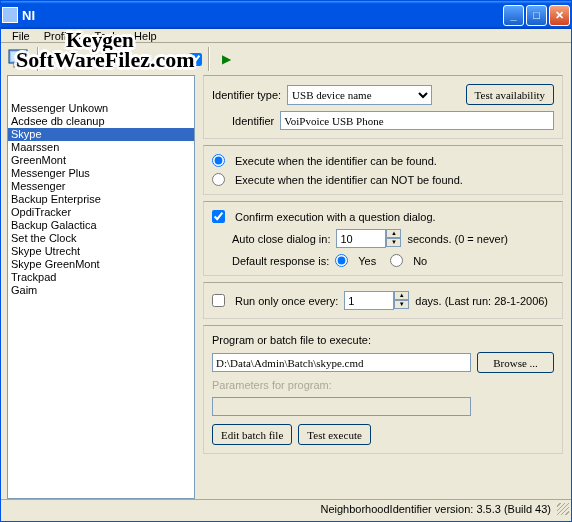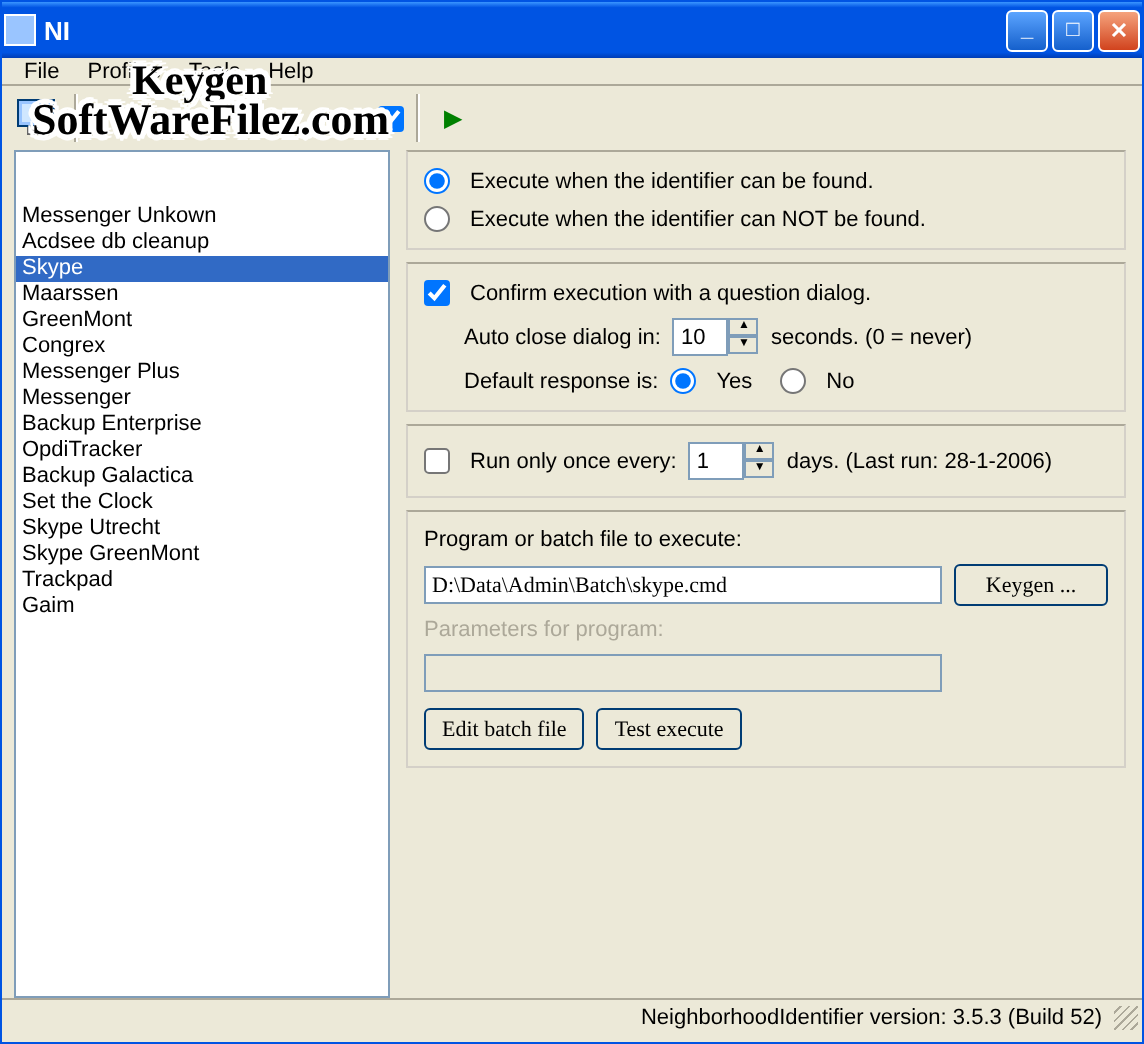--- a/index.html
+++ b/index.html
@@ -30,21 +30,21 @@
 .main { flex: 1; padding: 0 8px 0 4px; display: flex; flex-direction: column; gap: 6px; }
 .group { border: 1px solid #d4d0c8; border-top-color: #aca899; padding: 8px; background: #ece9d8; }
 .row { display: flex; align-items: center; gap: 6px; margin-bottom: 6px; }
 .row:last-child { margin-bottom: 0; }
 .lbl { white-space: nowrap; }
 .select { font-family: Tahoma; font-size: 11px; border: 1px solid #7f9db9; background: #fff; height: 20px; }
 .input { font-family: Tahoma; font-size: 11px; border: 1px solid #7f9db9; background: #fff; height: 19px; padding: 0 3px; }
 .input.disabled { background: #ece9d8; color: #aca899; }
 .btn { font-family: Tahoma; font-size: 11px; background: #ece9d8; border: 1px solid #003c74; border-radius: 3px; padding: 2px 8px; cursor: pointer; height: 21px; }
 .spinner { display: flex; }
-.spinner input { width: 28px; text-align: left; border: 1px solid #7f9db9; font-size: 11px; height: 19px; padding: 0 3px; }
+.spinner input { width: 50px; text-align: left; border: 1px solid #7f9db9; font-size: 11px; height: 19px; padding: 0 3px; }
 .spinner-btns { display: flex; flex-direction: column; }
 .spinner-btn { width: 15px; height: 9px; font-size: 6px; line-height: 6px; text-align: center; background: #ece9d8; border: 1px solid #7f9db9; cursor: pointer; }
 .radio, .check { margin-right: 4px; }
 .statusbar { height: 18px; border-top: 1px solid #aca899; background: #ece9d8; display: flex; align-items: center; justify-content: flex-end; padding: 0 20px 0 6px; position: relative; }
 .resize-grip { position: absolute; right: 2px; bottom: 2px; width: 12px; height: 12px; background: repeating-linear-gradient(135deg, transparent, transparent 2px, #aca899 2px, #aca899 3px); }
 .disabled-text { color: #aca899; }
 </style>
 </head>
 <body>
 
@@ -90,36 +90,48 @@
   <div class="content">
 
     <div class="sidebar">
       <div style="height:26px"></div>
       <div id="sidebar-items">
           <div class="sidebar-item">Messenger Unkown</div>
           <div class="sidebar-item">Acdsee db cleanup</div>
           <div class="sidebar-item selected">Skype</div>
           <div class="sidebar-item">Maarssen</div>
           <div class="sidebar-item">GreenMont</div>
-          <div class="sidebar-item">Congrex</div>
           <div class="sidebar-item">Messenger Plus</div>
           <div class="sidebar-item">Messenger</div>
           <div class="sidebar-item">Backup Enterprise</div>
           <div class="sidebar-item">OpdiTracker</div>
           <div class="sidebar-item">Backup Galactica</div>
           <div class="sidebar-item">Set the Clock</div>
           <div class="sidebar-item">Skype Utrecht</div>
           <div class="sidebar-item">Skype GreenMont</div>
           <div class="sidebar-item">Trackpad</div>
           <div class="sidebar-item">Gaim</div>
         </div>
     </div>
 
     <div class="main">
 
+      <div class="group">
+        <div class="row">
+          <span class="lbl">Identifier type:</span>
+          <select class="select" style="width:145px">
+            <option>USB device name</option>
+          </select>
+          <button class="btn" style="margin-left:auto">Test availability</button>
+        </div>
+        <div class="row">
+          <span class="lbl" style="margin-left:20px">Identifier</span>
+          <input class="input" style="flex: 1 1 0%;" value="VoiPvoice USB Phone">
+        </div>
+      </div>
 
       <div class="group">
         <div class="row">
           <input type="radio" name="exec" checked="" class="radio" style="">
           <span class="lbl">Execute when the identifier can be found.</span>
         </div>
         <div class="row">
           <input type="radio" name="exec" class="radio" style="">
           <span class="lbl">Execute when the identifier can NOT be found.</span>
         </div>
@@ -164,35 +176,35 @@
           <span class="lbl">days.   (Last run: 28-1-2006)</span>
         </div>
       </div>
 
       <div class="group">
         <div class="row">
           <span class="lbl">Program or batch file to execute:</span>
         </div>
         <div class="row">
           <input class="input" style="flex: 1 1 0%;" value="D:\Data\Admin\Batch\skype.cmd">
-          <button class="btn" style="width:77px">Keygen ...</button>
+          <button class="btn" style="width:77px">Browse ...</button>
         </div>
         <div class="row">
           <span class="lbl disabled-text">Parameters for program:</span>
         </div>
         <div class="row">
           <input class="input disabled" style="flex: 1 1 0%; margin-right: 83px;" disabled="" value="">
         </div>
         <div class="row" style="margin-top:8px">
           <button class="btn">Edit batch file</button>
           <button class="btn">Test execute</button>
         </div>
       </div>
 
     </div>
   </div>
 
   <div class="statusbar">
-    <span>NeighborhoodIdentifier version: 3.5.3 (Build 52)</span>
+    <span>NeighborhoodIdentifier version: 3.5.3 (Build 43)</span>
     <div class="resize-grip"></div>
   </div>
 
 </div>
 
 </body></html>

